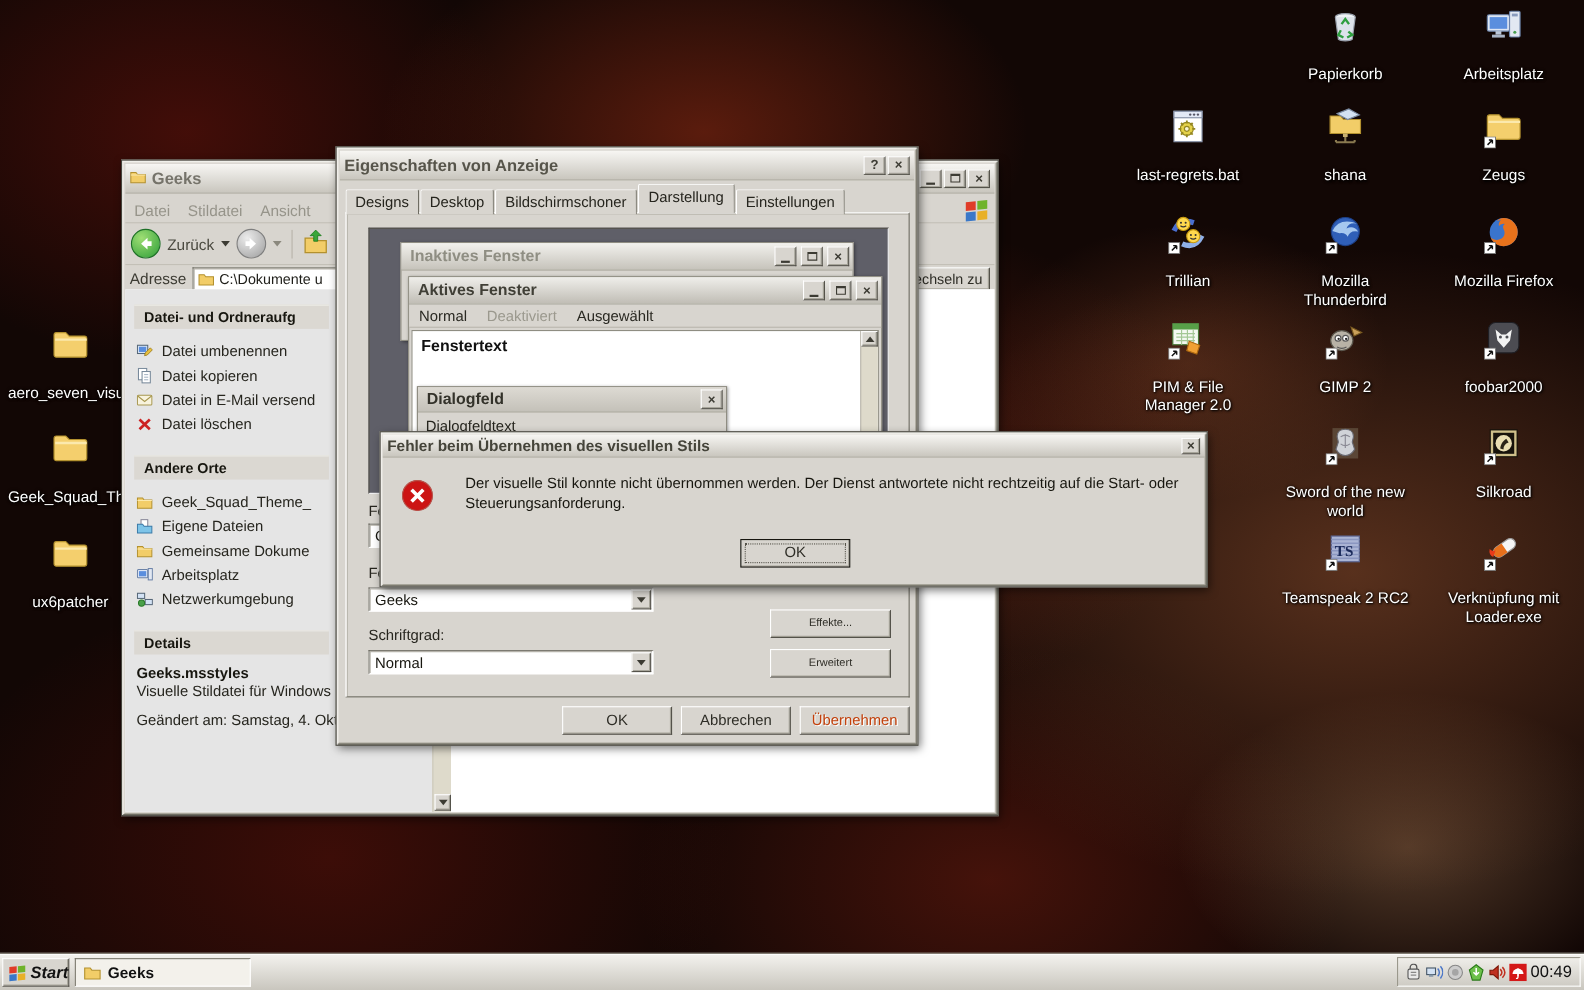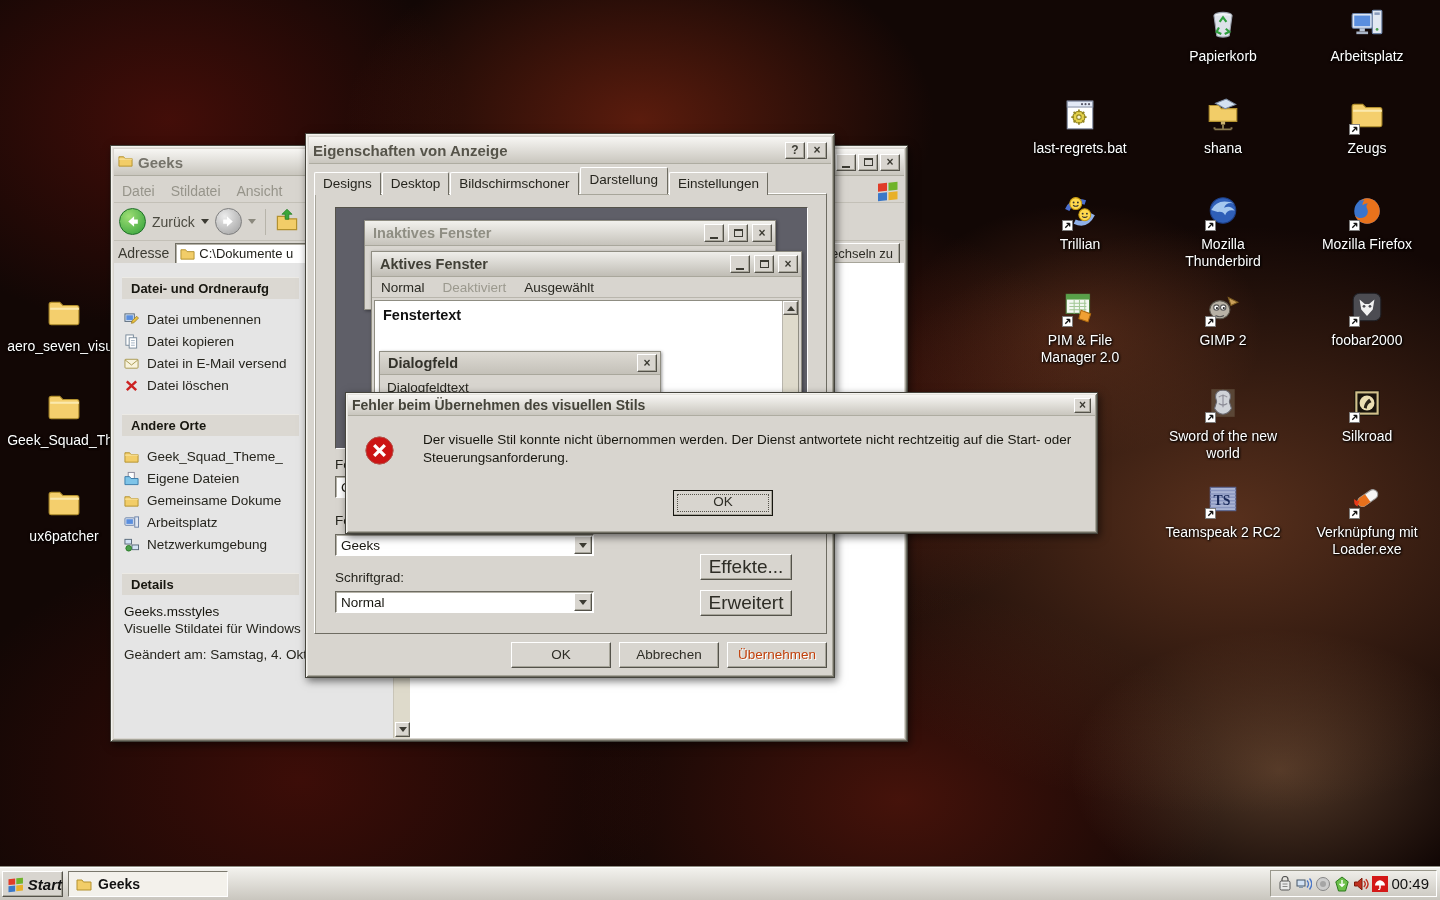--- a/index.html
+++ b/index.html
@@ -16,21 +16,21 @@
       radial-gradient(460px 300px at 900px 800px, rgba(120,30,16,.50), transparent 70%),
       radial-gradient(260px 180px at 1080px 330px, rgba(140,70,40,.40), transparent 70%),
       #120705;
   }
   
   .dicon { position:absolute; width:120px; text-align:center; cursor:default; z-index:2; }
   .dicon-img { position:relative; width:34px; height:34px; margin:0 auto; }
   .dicon-img svg { width:34px; height:34px; }
   .sc { position:absolute; left:-1px; bottom:-2px; width:11px; height:11px; }
   .sc svg { width:11px; height:11px; }
-  .dicon-label { margin-top:8px; color:#fff; font-size:14px; line-height:17px;
+  .dicon-label { margin-top:19px; color:#fff; font-size:14px; line-height:17px;
     text-shadow:1px 1px 2px #000, 0 0 3px #000; }
   
   .win { position:absolute; background:#d8d5cf; border:1px solid #45443c;
     box-shadow: inset 1px 1px 0 #f4f3ef, inset -1px -1px 0 #706e63, inset 2px 2px 0 #e6e4de, inset -2px -2px 0 #a7a59a, 2px 3px 8px rgba(0,0,0,.55); }
   .tbar { position:relative; margin:3px; height:27px; display:flex; align-items:center; gap:5px; padding:0 4px;
     background:linear-gradient(#f7f6f3,#c9c6be); border-bottom:1px solid #aeaca1; }
   .tbar .ttext { font-weight:bold; font-size:15px; color:#56544a; flex:1; white-space:nowrap; overflow:hidden; }
   .caps { display:flex; gap:2px; }
   .cap { width:20px; height:17px; background:#d8d5cf; border:1px solid; border-color:#fff #54524a #54524a #fff;
     box-shadow:inset -1px -1px 0 #a7a59a; display:flex; align-items:center; justify-content:center;
@@ -63,21 +63,21 @@
   .x-body { position:absolute; left:3px; right:3px; top:117px; bottom:3px; background:#fff; display:flex; }
   .x-side { width:279px; background:#e5e5e5; padding-top:14px; overflow:hidden; }
   .sb-sec { margin:0 6px 0 8px; }
   .sb-head { height:22px; line-height:22px; background:#dbd8d2; border-top:1px solid #eceae5; padding-left:9px;
     font-weight:bold; font-size:13px; color:#17160f; width:177px; white-space:nowrap; overflow:hidden; }
   .sb-list { list-style:none; margin:9px 0 18px 2px; }
   .sb-list li { height:22px; display:flex; align-items:center; gap:8px; white-space:nowrap; overflow:hidden; }
   .sb-list .mini, .mini svg { width:15px; height:15px; flex:none; }
   .s-label { font-size:13.5px; color:#26251e; }
   .sb-details { margin:9px 0 0 2px; }
-  .d-name { font-weight:normal; font-size:13.5px; color:#17160f; margin-bottom:2px; }
+  .d-name { font-weight:bold; font-size:13.5px; color:#17160f; margin-bottom:2px; }
   .d-type { font-size:13.5px; color:#26251e; margin-bottom:11px; }
   .d-mod  { font-size:13.5px; color:#26251e; white-space:nowrap; }
   .x-scroll { width:17px; background:#dedacb; position:relative; border-left:1px solid #c9c5b8; }
   .sb-btn { position:absolute; left:1px; width:15px; height:15px; display:flex; align-items:center; justify-content:center; }
   .x-content { flex:1; background:#fff; }
   
   #dlg { left:305px; top:133px; width:530px; height:545px; z-index:20; }
   .tabs { display:flex; align-items:flex-end; margin:7px 0 0 8px; height:24px; position:relative; z-index:2; }
   .tab { padding:3px 8px 4px; font-size:13.5px; color:#26251e; background:#d8d5cf; border:1px solid; border-color:#fff #6e6c62 #6e6c62 #fff; border-bottom:none; border-radius:2px 2px 0 0; margin-right:1px; }
   .tab.active { padding:4px 9px 7px; margin-bottom:-2px; position:relative; top:-3px; }
@@ -93,21 +93,21 @@
   .pv-menu { height:21px; display:flex; align-items:center; background:#d8d5cf; border-bottom:1px solid #b9b6ad; }
   .pv-menu span { padding:0 9px; font-size:13.5px; color:#2a2922; }
   .pv-menu span.dis { color:#9b998e; }
   .pv-client { position:absolute; left:2px; right:2px; top:48px; bottom:2px; background:#fff; border:1px solid #8f8d82; }
   .pv-scroll { position:absolute; right:0; top:0; bottom:0; width:16px; background:#dedacb; border-left:1px solid #b9b6ad; }
   .pv-sbtn { position:absolute; left:0px; width:15px; height:14px; display:flex; align-items:center; justify-content:center; }
   .fld-label { position:absolute; font-size:13.5px; color:#26251e; white-space:nowrap; }
   .combo { position:absolute; height:22px; background:#fff; border:1px solid; border-color:#6e6c62 #fff #fff #6e6c62; box-shadow:inset 1px 1px 0 #b5b2a8; display:flex; align-items:center; }
   .combo .val { flex:1; padding-left:5px; font-size:13.5px; color:#17160f; white-space:nowrap; overflow:hidden; }
   .combo .drop { width:18px; height:18px; margin-right:1px; display:flex; align-items:center; justify-content:center; }
-  .pbtn { position:absolute; width:92px; height:26px; line-height:24px; font-size:19px; }
+  .pbtn { position:absolute; width:110px; height:26px; line-height:24px; font-size:10px; }
   .pbtn.dim { color:#c2410c; text-shadow:1px 1px 0 #fff; }
   .bbtn { position:absolute; width:100px; height:26px; line-height:24px; font-size:13.5px; }
   
   #err { left:345px; top:392px; width:753px; height:142px; z-index:30; }
   #err .tbar { height:21px; margin:2px; }
   #err .ttext { font-size:14px; color:#45443a; }
   #err .cap { width:17px; height:15px; }
   .err-icon { position:absolute; left:18px; top:42px; width:31px; height:31px; }
   .err-icon svg { width:31px; height:31px; }
   .err-msg { position:absolute; left:77px; top:38px; width:660px; font-size:13.5px; line-height:18px; color:#17160f; }

